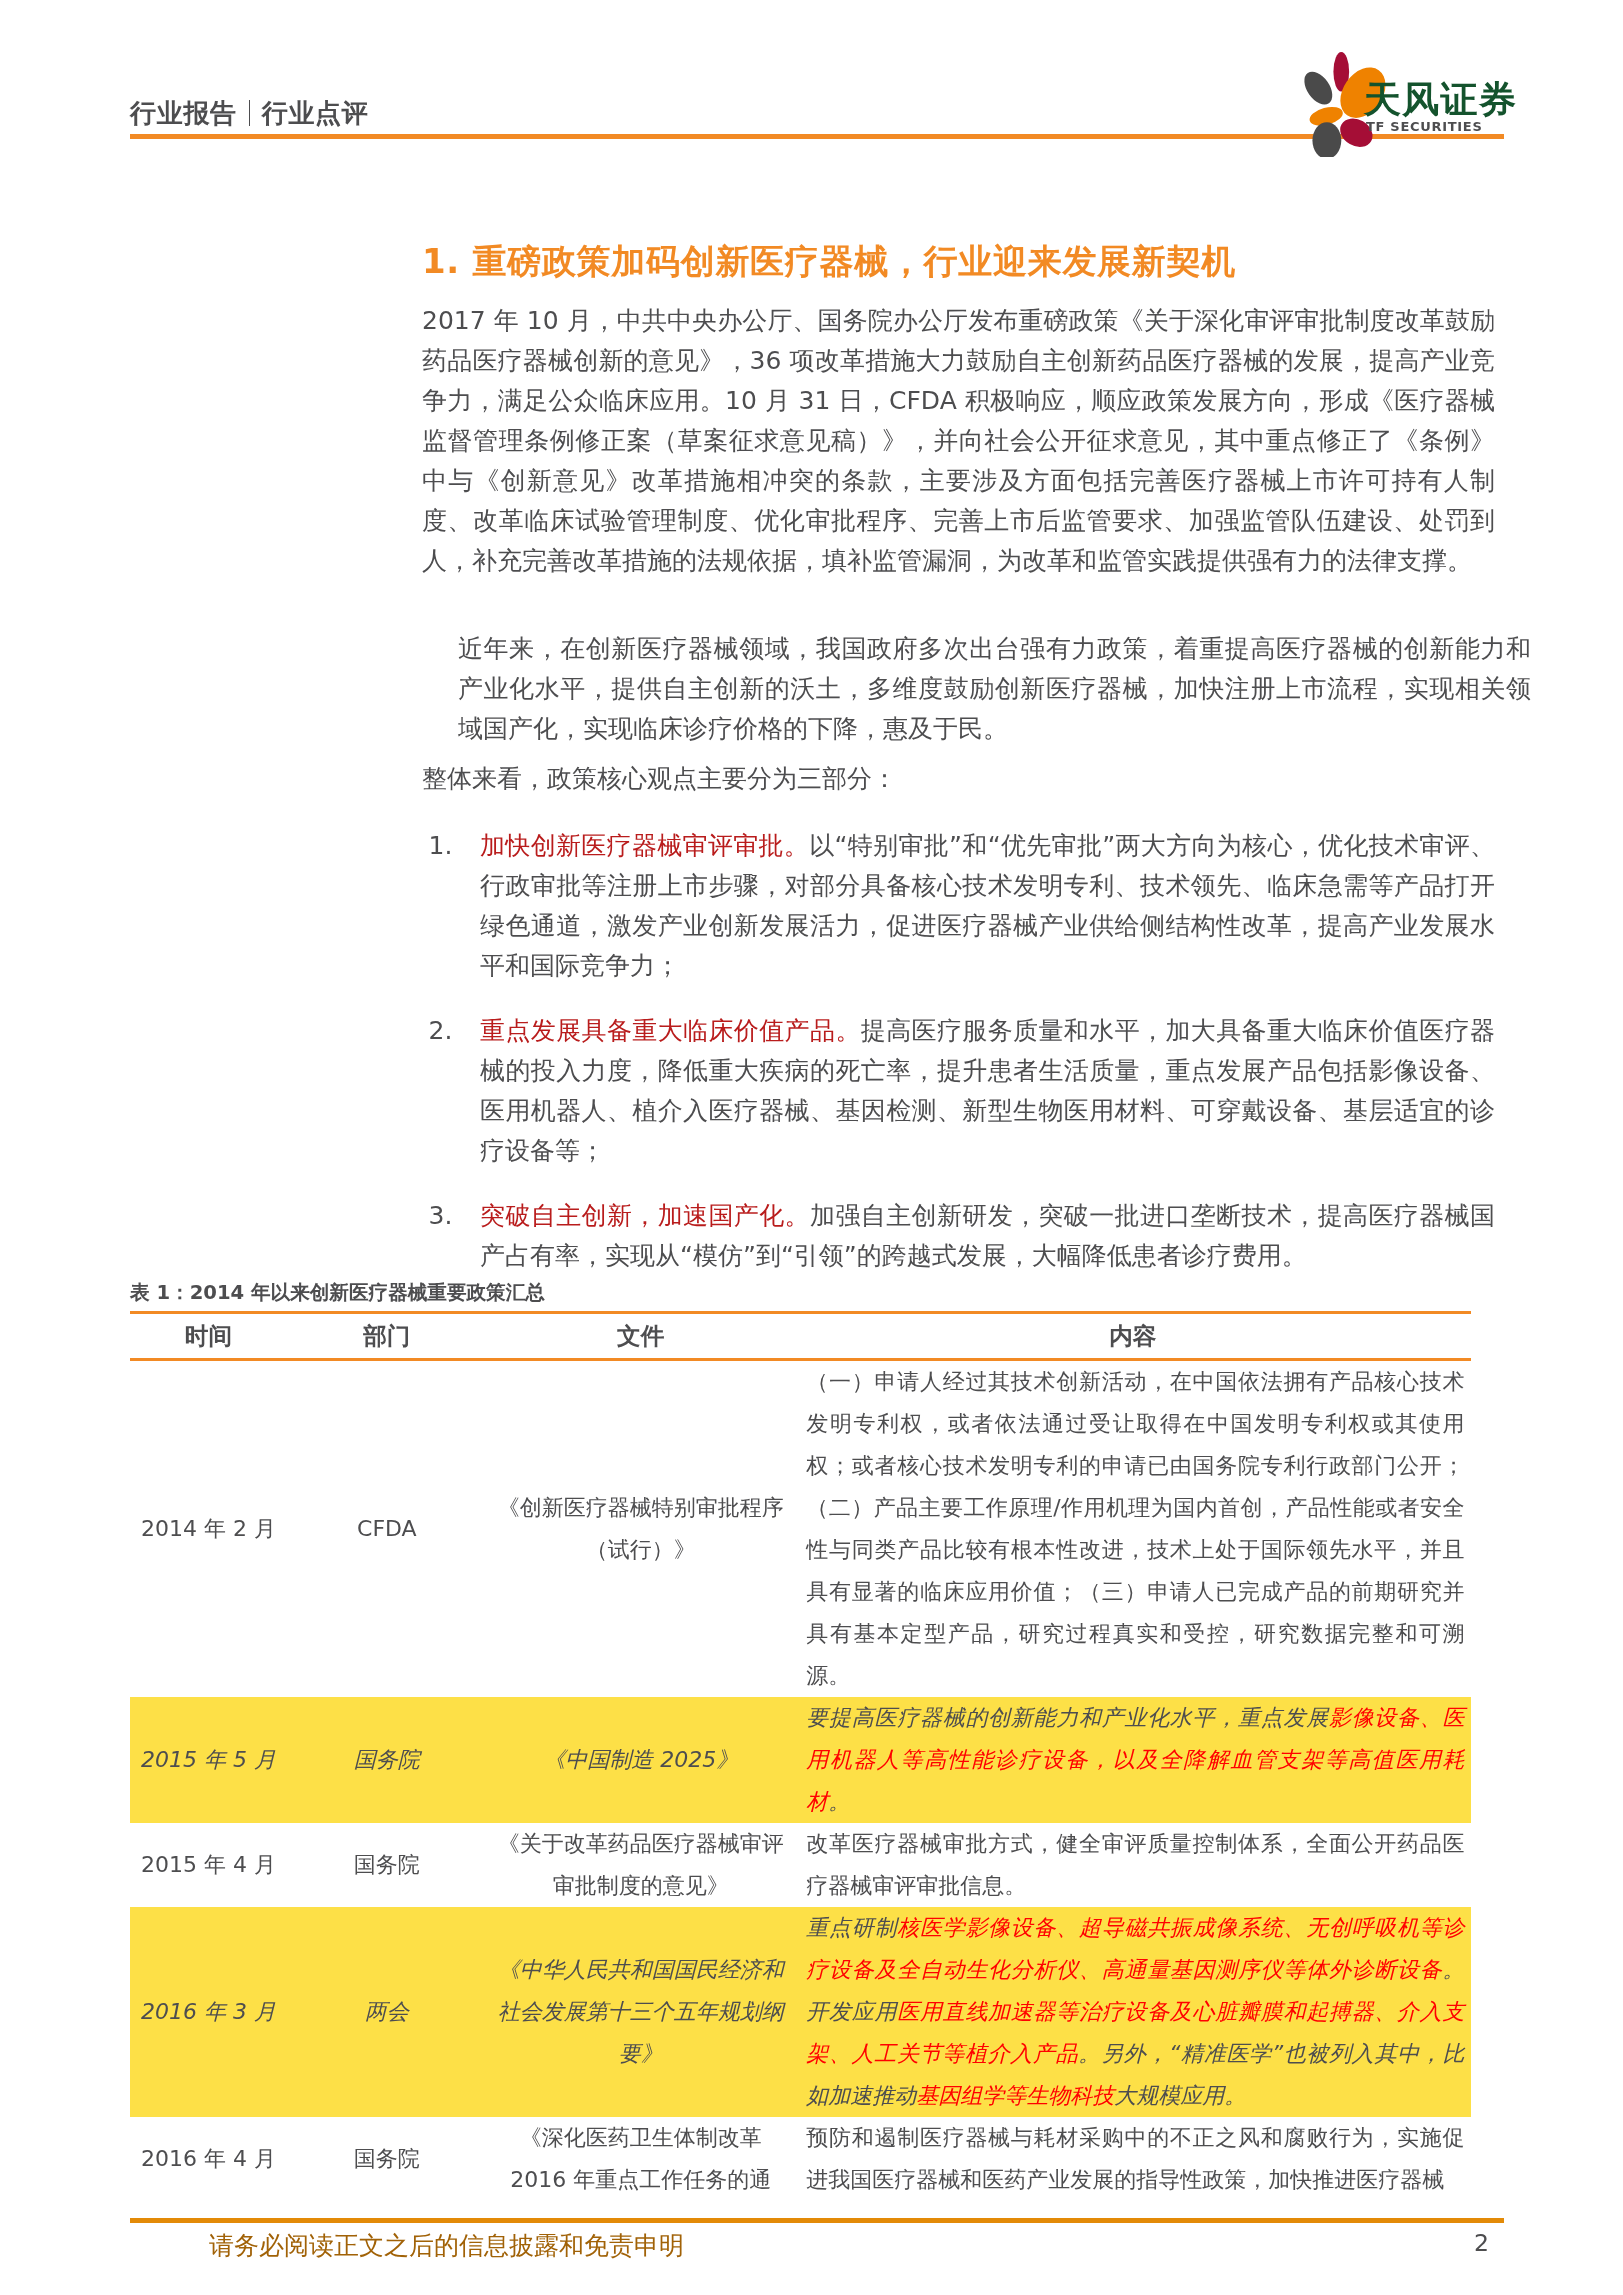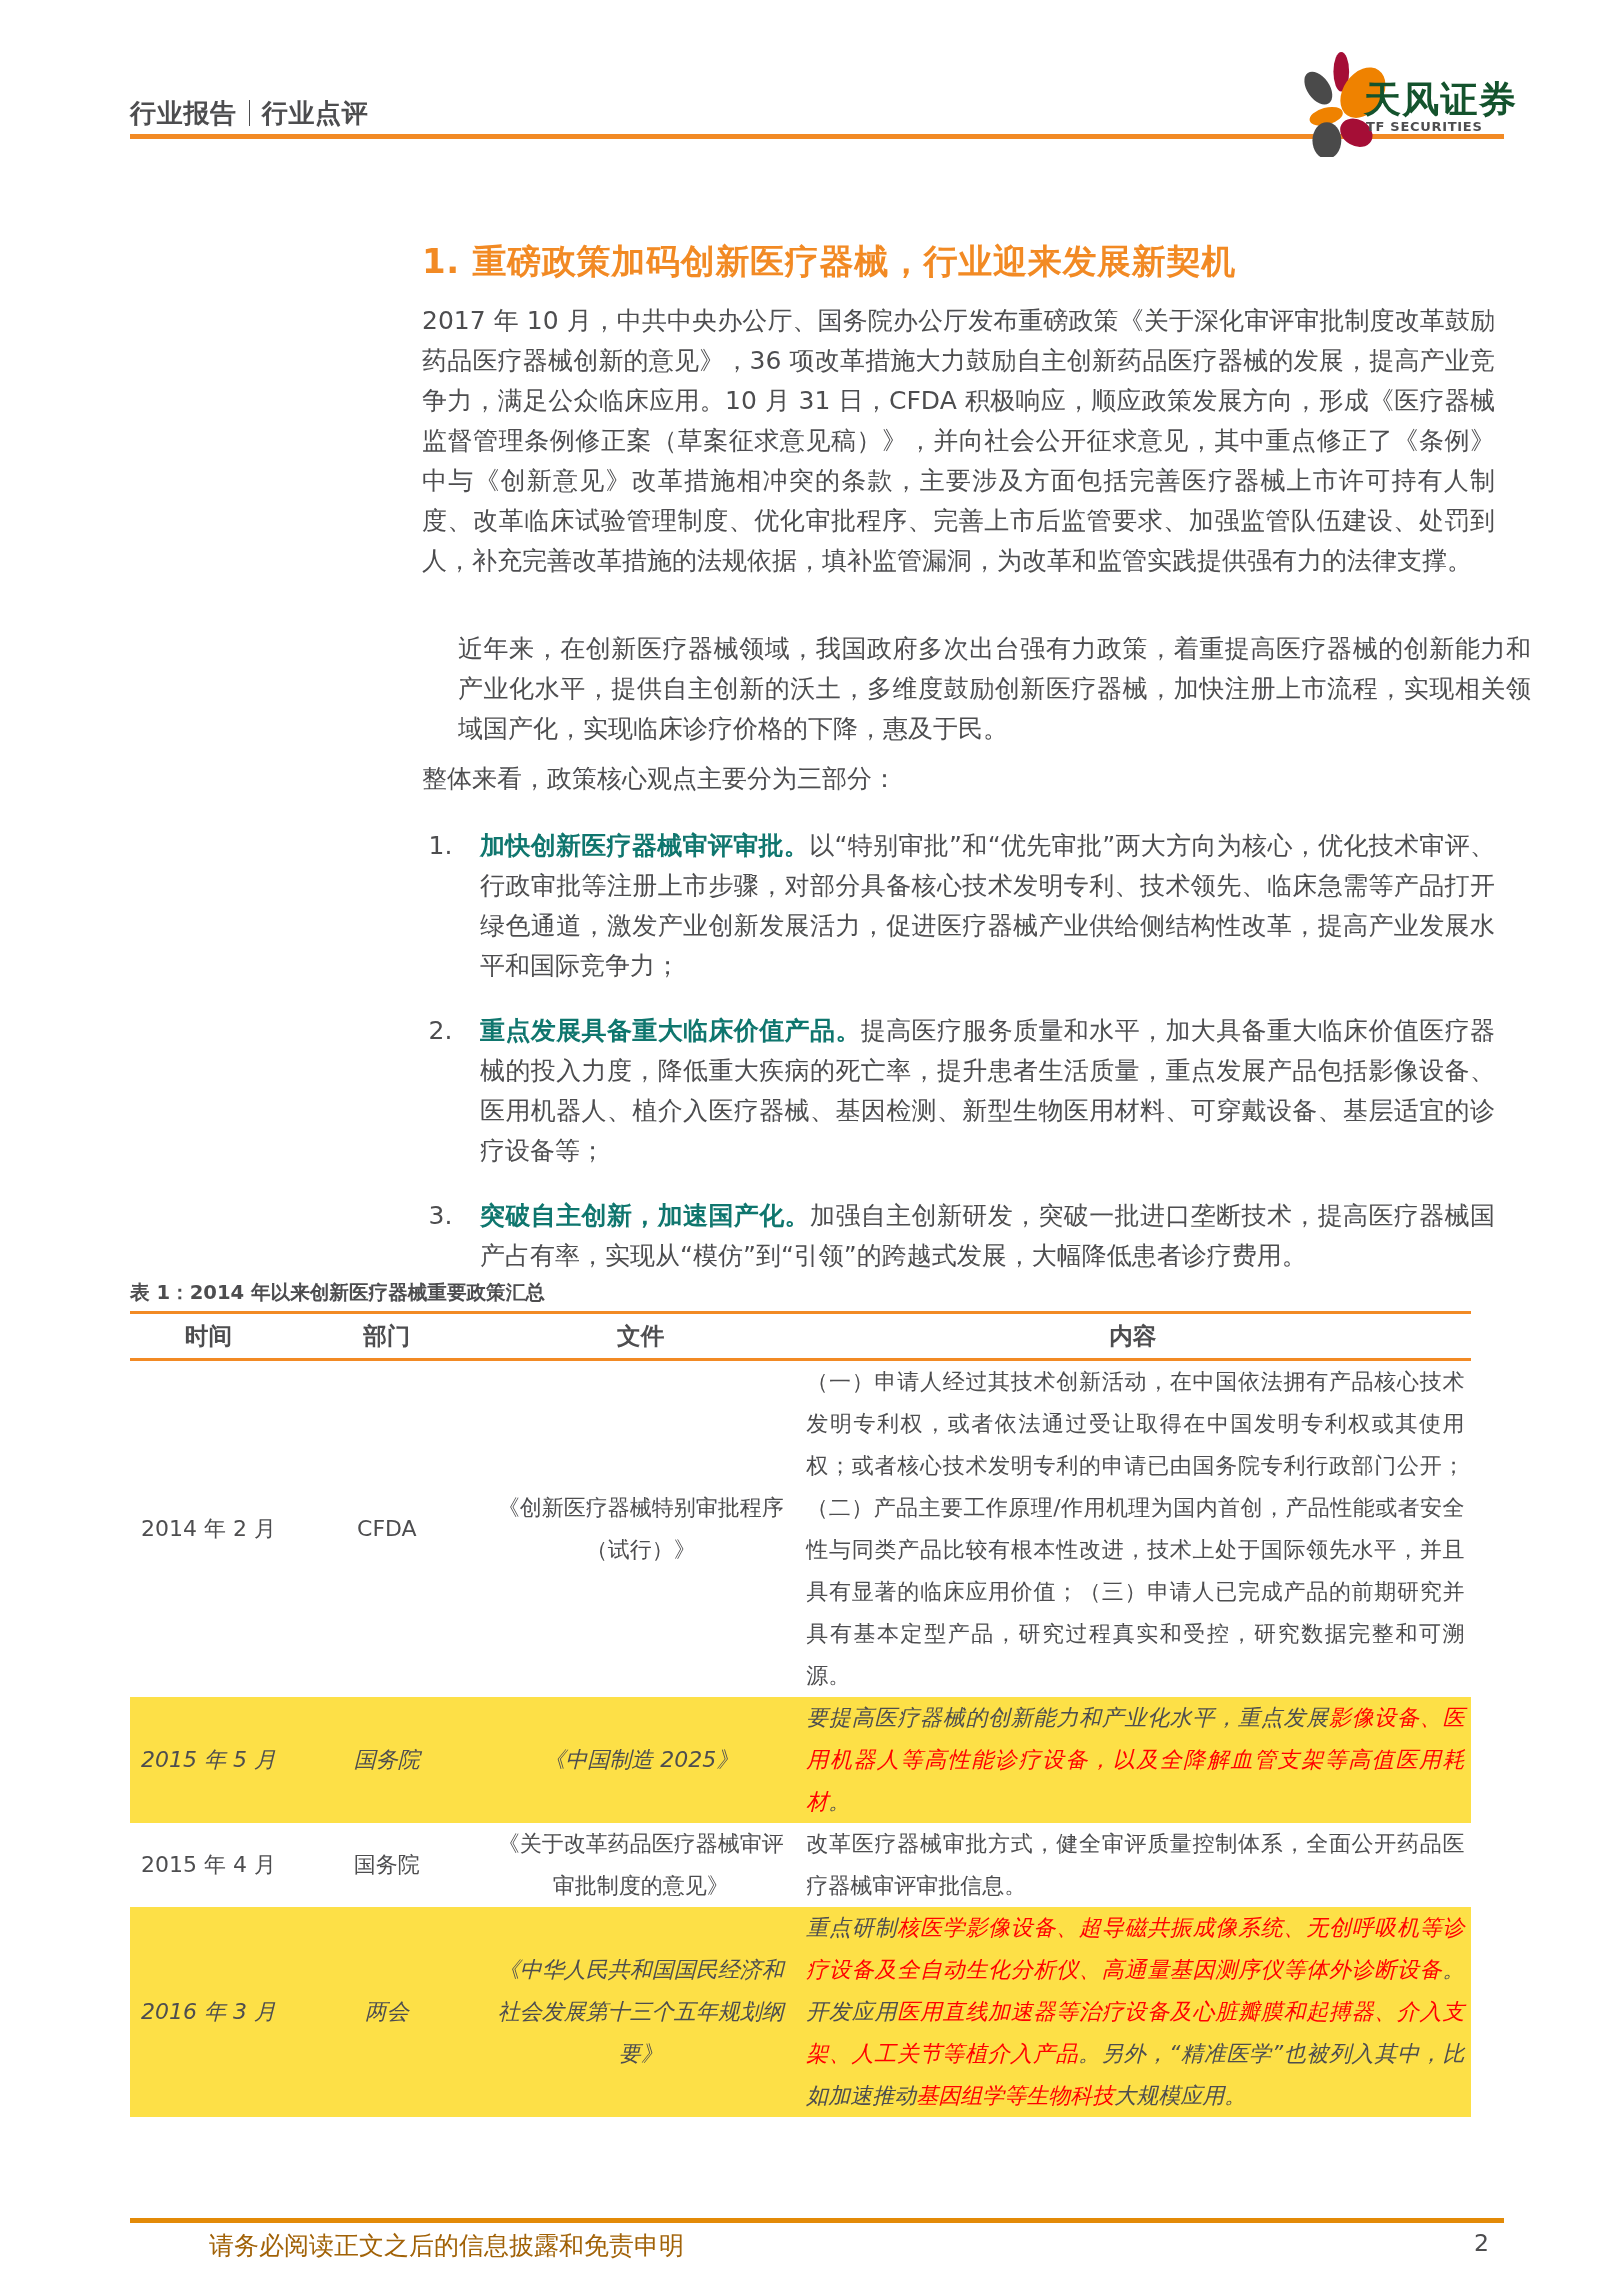--- a/index.html
+++ b/index.html
@@ -29,21 +29,21 @@
     position: absolute; left: 422px; top: 239px;
     font-size: 34px; font-weight: bold; color: #f28a24; letter-spacing: 0.7px;
   }
   .para {
     position: absolute; left: 422px; width: 1073px;
     font-size: 25px; line-height: 40px; color: #4d4d4f; text-align: justify;
   }
   .list { position: absolute; left: 422px; width: 1073px; }
   .li { position: relative; padding-left: 58px; font-size: 25px; line-height: 40px; text-align: justify; margin-bottom: 25px; }
   .li .num { position: absolute; left: 6.5px; top: 0; font-weight: normal; color: #4d4d4f; }
-  .li b { font-weight: bold; color: #0f766e; }
+  .li b { font-weight: normal; color: #b91c1c; }
   
   .caption { position: absolute; left: 130px; top: 1279px; font-size: 19.6px; font-weight: bold; color: #4d4d4f; }
   table.tbl {
     position: absolute; left: 130px; top: 1311px; width: 1341px;
     border-collapse: collapse; font-size: 22px; line-height: 42px; color: #4d4d4f;
   }
   table.tbl th {
     font-weight: bold; font-size: 23.6px; height: 42px; line-height: 42px;
     border-top: 3.3px solid #f28a24; border-bottom: 3.3px solid #f28a24; background: #fff;
   }
@@ -128,19 +128,25 @@
         <td>国务院</td>
         <td>《关于改革药品医疗器械审评审批制度的意见》</td>
         <td class="content"><span>改革医疗器械审批方式，健全审评质量控制体系，全面公开药品医疗器械审评审批信息。</span></td>
       </tr>
       <tr class="shade">
         <td>2016 年 3 月</td>
         <td>两会</td>
         <td>《中华人民共和国国民经济和社会发展第十三个五年规划纲要》</td>
         <td class="content"><span>重点研制</span><span class="red">核医学影像设备、超导磁共振成像系统、无创呼吸机等诊疗设备及全自动生化分析仪、高通量基因测序仪等体外诊断设备</span><span>。开发应用</span><span class="red">医用直线加速器等治疗设备及心脏瓣膜和起搏器、介入支架、人工关节等植介入产品</span><span>。另外，“精准医学”也被列入其中，比如加速推动</span><span class="red">基因组学等生物科技</span><span>大规模应用。</span></td>
       </tr>
+      <tr>
+        <td>2016 年 4 月</td>
+        <td>国务院</td>
+        <td>《深化医药卫生体制改革2016 年重点工作任务的通</td>
+        <td class="content"><span>预防和遏制医疗器械与耗材采购中的不正之风和腐败行为，实施促进我国医疗器械和医药产业发展的指导性政策，加快推进医疗器械</span></td>
+      </tr>
     </tbody>
 </table>
 
 <div class="ftr-rule"></div>
 <div class="ftr-text">请务必阅读正文之后的信息披露和免责申明</div>
 <div class="ftr-page">2</div>
 
 
 </body></html>

